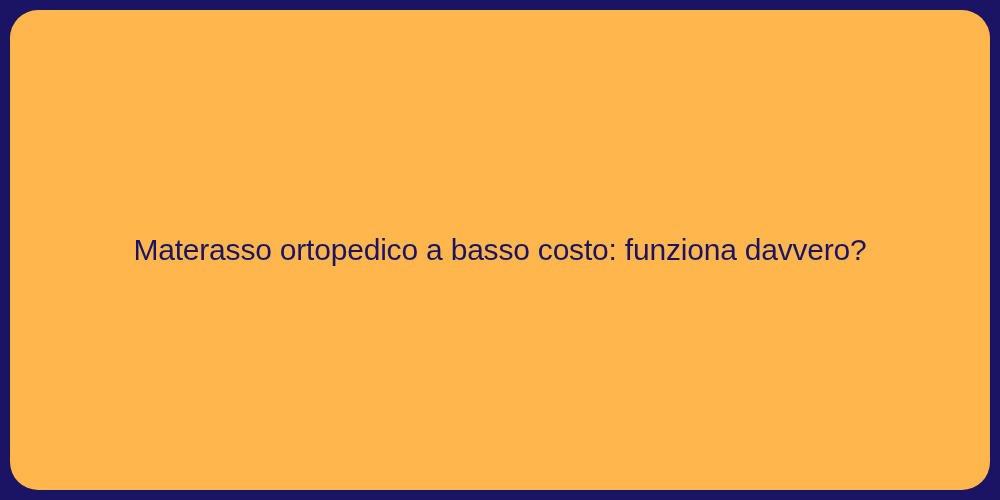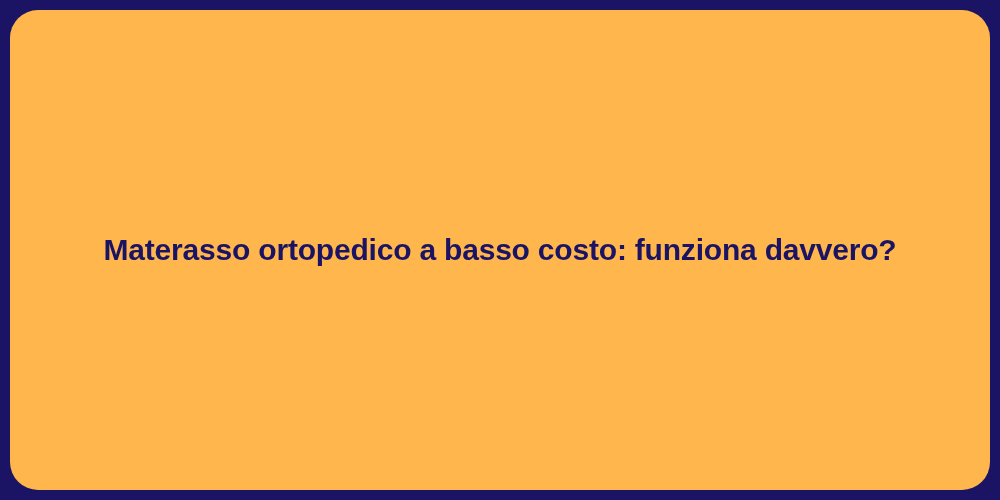--- a/index.html
+++ b/index.html
@@ -36,21 +36,21 @@
 
   .title {
     margin: 0;
     padding: 0 40px;
     width: 100%;
     box-sizing: border-box;
     text-align: center;
     color: #1b1464;
     font-family: "Liberation Sans", sans-serif;
     font-size: 30px;
-    font-weight: bold;
+    font-weight: normal;
     letter-spacing: -0.2px;
     line-height: 1.2;
     white-space: nowrap;
   }
 </style>
 </head>
 <body>
 
 <div class="frame">
   <div class="panel">

